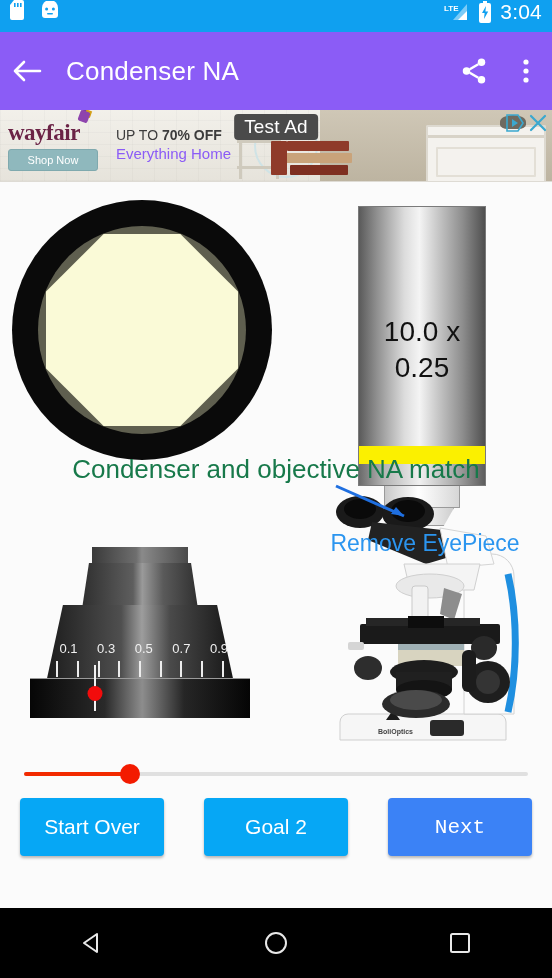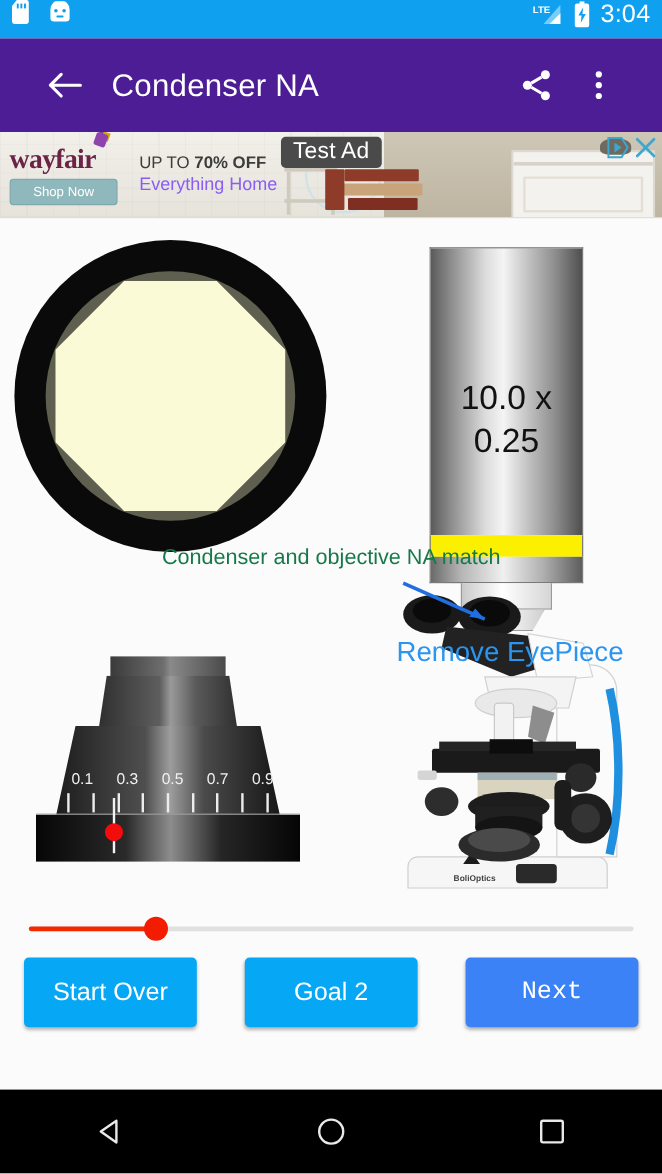--- a/index.html
+++ b/index.html
@@ -17,22 +17,22 @@
     padding:0 10px; color:#fff;
   }
   .sb-left { display:flex; align-items:center; gap:14px; }
   .sb-spacer { flex:1; }
   .sb-right { display:flex; align-items:center; gap:8px; }
   .sb-time { font-size:21px; font-weight:400; letter-spacing:.2px; color:#fff; }
   .icon-svg { display:block; }
 
   
   .appbar {
-    height:78px; background:#4c1d95; display:flex; align-items:center;
-    padding:0 27px; color:#fff;
+    height:78px; background:#8b5cf6; display:flex; align-items:center;
+    padding:0 0; color:#fff;
   }
   .appbar .back { width:54px; display:flex; align-items:center; justify-content:center; cursor:pointer; }
   .appbar .title {
     flex:1; font-size:26px; font-weight:400; color:#fff;
     padding-left:12px; letter-spacing:.2px;
   }
   .appbar .act { width:52px; display:flex; align-items:center; justify-content:center; cursor:pointer; }
 
   
   .ad {
@@ -153,21 +153,21 @@
   }
   .obj-tip {
     position:absolute; left:32px; top:302px; width:64px; height:18px;
     background:linear-gradient(90deg,#c0c0c0,#fbfbfb 45%,#cfcfcf);
     border:1px solid #9a9a9a; border-top:none;
     clip-path:polygon(0 0,100% 0,84% 100%,16% 100%);
   }
 
   .status-msg {
     position:absolute; left:0; right:0; top:272px; text-align:center;
-    font-size:18px; color:#17794a; font-weight:400;
+    font-size:26px; color:#17794a; font-weight:400;
   }
 
   
   .row-bottom { position:relative; height:270px; }
 
   
   .condenser { position:absolute; left:30px; top:65px; width:220px; height:175px; }
   .cond-top {
     position:absolute; left:62px; top:0; width:96px; height:22px;
     background:linear-gradient(90deg,#3a3a3a,#6e6e6e 46%,#8a8a8a 52%,#4a4a4a);

